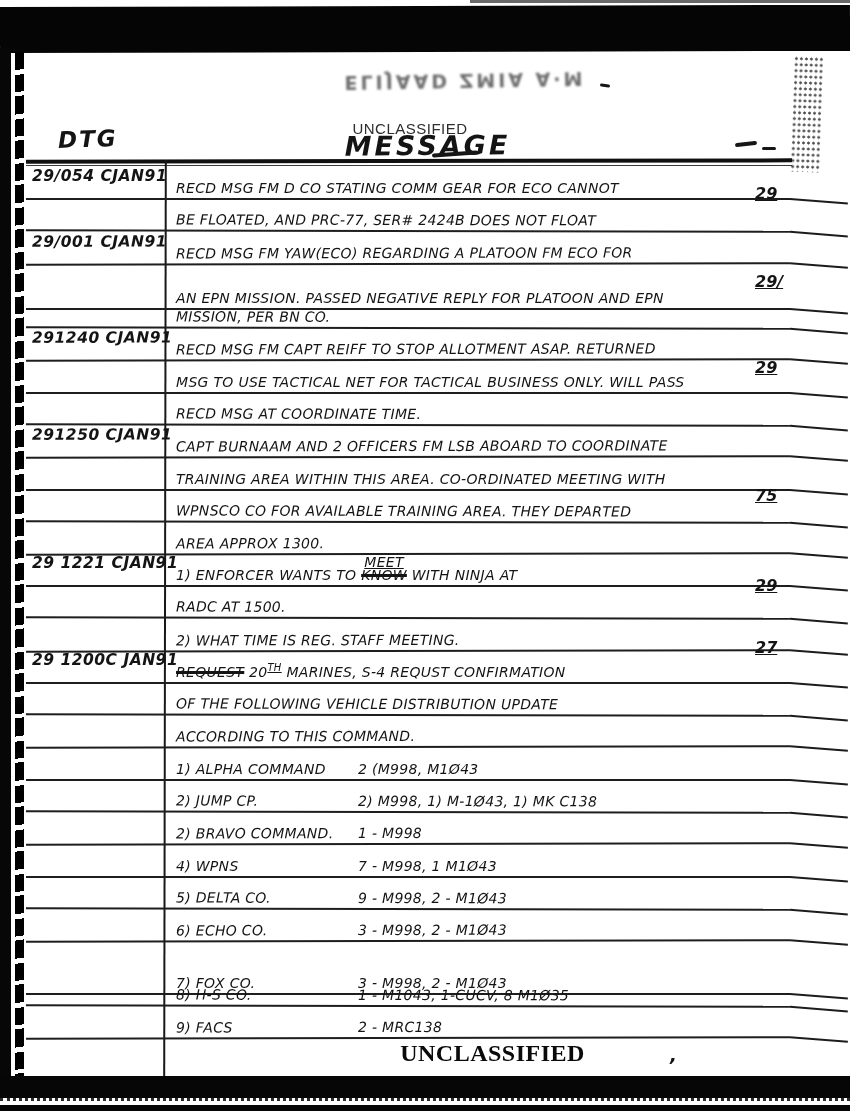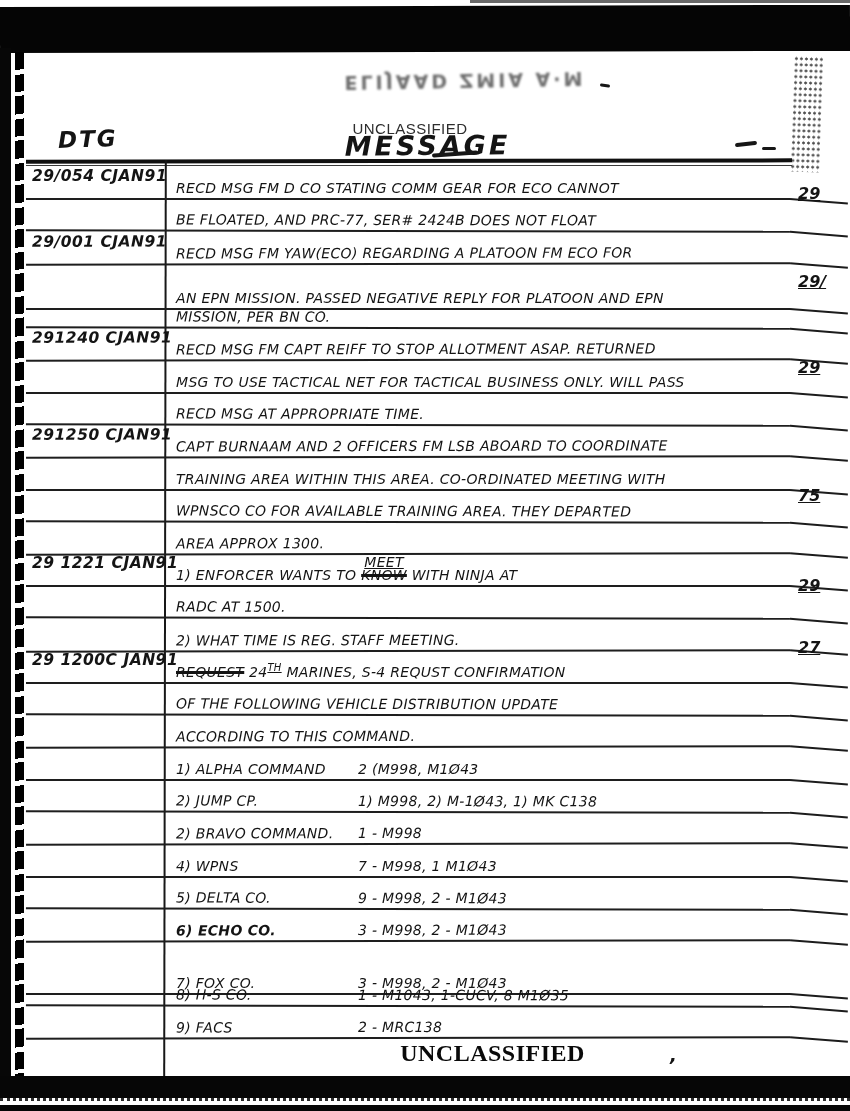--- a/index.html
+++ b/index.html
@@ -39,21 +39,21 @@
   .dtg{position:absolute;left:6px;bottom:13px;width:134px;font-style:italic;font-weight:bold;font-size:15.5px;
        letter-spacing:.5px;white-space:nowrap;}
   .msg{position:absolute;left:150px;right:-40px;bottom:2px;font-style:italic;font-size:14px;font-weight:500;
        letter-spacing:.3px;white-space:nowrap;}
   .strike{text-decoration:line-through;text-decoration-thickness:3px;}
   .rel{position:relative;}
   .above{position:absolute;top:-13px;left:50%;transform:translateX(-50%);font-size:14px;
          text-decoration:underline;white-space:nowrap;}
   sup{font-size:10px;vertical-align:6px;text-decoration:underline;}
 
-  .edge-num{position:absolute;left:798px;font-style:italic;font-weight:bold;font-size:16px;
+  .edge-num{position:absolute;left:755px;font-style:italic;font-weight:bold;font-size:16px;
             text-decoration:underline;white-space:nowrap;text-align:right;}
 
   
   .unclass-bottom{position:absolute;left:320px;top:1040px;width:345px;text-align:center;
        font-family:"Liberation Serif",serif;font-weight:bold;font-size:24px;letter-spacing:.5px;color:#0a0a0a;}
   .footer-mark{position:absolute;left:670px;top:1044px;font-size:18px;font-weight:bold;font-style:italic;}
 </style>
 </head>
 <body>
 
@@ -104,21 +104,21 @@
         <span class="hook"></span>
         <span class="dtg">291240 CJAN91</span>
         <div class="msg"><span>RECD MSG FM CAPT REIFF TO STOP ALLOTMENT ASAP.  RETURNED</span></div>
       </div>
       <div class="row r0" style="top: 359.56px;">
         <span class="hook"></span>
         <div class="msg"><span>MSG TO USE TACTICAL NET FOR TACTICAL BUSINESS ONLY.  WILL PASS</span></div>
       </div>
       <div class="row r1" style="top: 391.82px;">
         <span class="hook"></span>
-        <div class="msg"><span>RECD MSG AT APPROPRIATE TIME.</span></div>
+        <div class="msg"><span>RECD MSG AT COORDINATE TIME.</span></div>
       </div>
       <div class="row r2" style="top: 424.08px;">
         <span class="hook"></span>
         <span class="dtg">291250 CJAN91</span>
         <div class="msg"><span>CAPT BURNAAM AND 2 OFFICERS FM LSB ABOARD TO COORDINATE</span></div>
       </div>
       <div class="row r0" style="top: 456.34px;">
         <span class="hook"></span>
         <div class="msg"><span>TRAINING AREA WITHIN THIS AREA.  CO-ORDINATED MEETING WITH</span></div>
       </div>
@@ -139,53 +139,53 @@
         <span class="hook"></span>
         <div class="msg"><span>RADC AT 1500.</span></div>
       </div>
       <div class="row r2" style="top: 617.64px;">
         <span class="hook"></span>
         <div class="msg"><span>2) WHAT TIME IS REG. STAFF MEETING.</span></div>
       </div>
       <div class="row r0" style="top: 649.9px;">
         <span class="hook"></span>
         <span class="dtg">29 1200C JAN91</span>
-        <div class="msg"><span class="strike">REQUEST</span><span> 24</span><sup>TH</sup><span> MARINES, S-4 REQUST CONFIRMATION</span></div>
+        <div class="msg"><span class="strike">REQUEST</span><span> 20</span><sup>TH</sup><span> MARINES, S-4 REQUST CONFIRMATION</span></div>
       </div>
       <div class="row r1" style="top: 682.16px;">
         <span class="hook"></span>
         <div class="msg"><span>OF THE FOLLOWING VEHICLE DISTRIBUTION UPDATE</span></div>
       </div>
       <div class="row r2" style="top: 714.42px;">
         <span class="hook"></span>
         <div class="msg"><span>ACCORDING TO THIS COMMAND.</span></div>
       </div>
       <div class="row r0" style="top: 746.68px;">
         <span class="hook"></span>
         <div class="msg"><span style="display: inline-block; min-width: 182px;">1) ALPHA COMMAND</span><span>2 (M998, M1Ø43</span></div>
       </div>
       <div class="row r1" style="top: 778.94px;">
         <span class="hook"></span>
-        <div class="msg"><span style="display: inline-block; min-width: 182px;">2) JUMP CP.</span><span>1) M998, 2) M-1Ø43, 1) MK C138</span></div>
+        <div class="msg"><span style="display: inline-block; min-width: 182px;">2) JUMP CP.</span><span>2) M998, 1) M-1Ø43, 1) MK C138</span></div>
       </div>
       <div class="row r2" style="top: 811.2px;">
         <span class="hook"></span>
         <div class="msg"><span style="display: inline-block; min-width: 182px;">2) BRAVO COMMAND.</span><span>1 - M998</span></div>
       </div>
       <div class="row r0" style="top: 843.46px;">
         <span class="hook"></span>
         <div class="msg"><span style="display: inline-block; min-width: 182px;">4) WPNS</span><span>7 - M998, 1 M1Ø43</span></div>
       </div>
       <div class="row r1" style="top: 875.72px;">
         <span class="hook"></span>
         <div class="msg"><span style="display: inline-block; min-width: 182px;">5) DELTA CO.</span><span>9 - M998, 2 - M1Ø43</span></div>
       </div>
       <div class="row r2" style="top: 907.98px;">
         <span class="hook"></span>
-        <div class="msg"><span style="display: inline-block; min-width: 182px; font-weight: bold;">6) ECHO CO.</span><span>3 - M998, 2 - M1Ø43</span></div>
+        <div class="msg"><span style="display: inline-block; min-width: 182px;">6) ECHO CO.</span><span>3 - M998, 2 - M1Ø43</span></div>
       </div>
       <div class="row r0" style="top: 961px;">
         <span class="hook"></span>
         <div class="msg"><span style="display: inline-block; min-width: 182px;">7) FOX CO.</span><span>3 - M998, 2 - M1Ø43</span></div>
       </div>
       <div class="row r1" style="top: 972.5px;">
         <span class="hook"></span>
         <div class="msg"><span style="display: inline-block; min-width: 182px;">8) H-S CO.</span><span>1 - M1043, 1-CUCV, 8 M1Ø35</span></div>
       </div>
       <div class="row r2" style="top: 1004.76px;">

